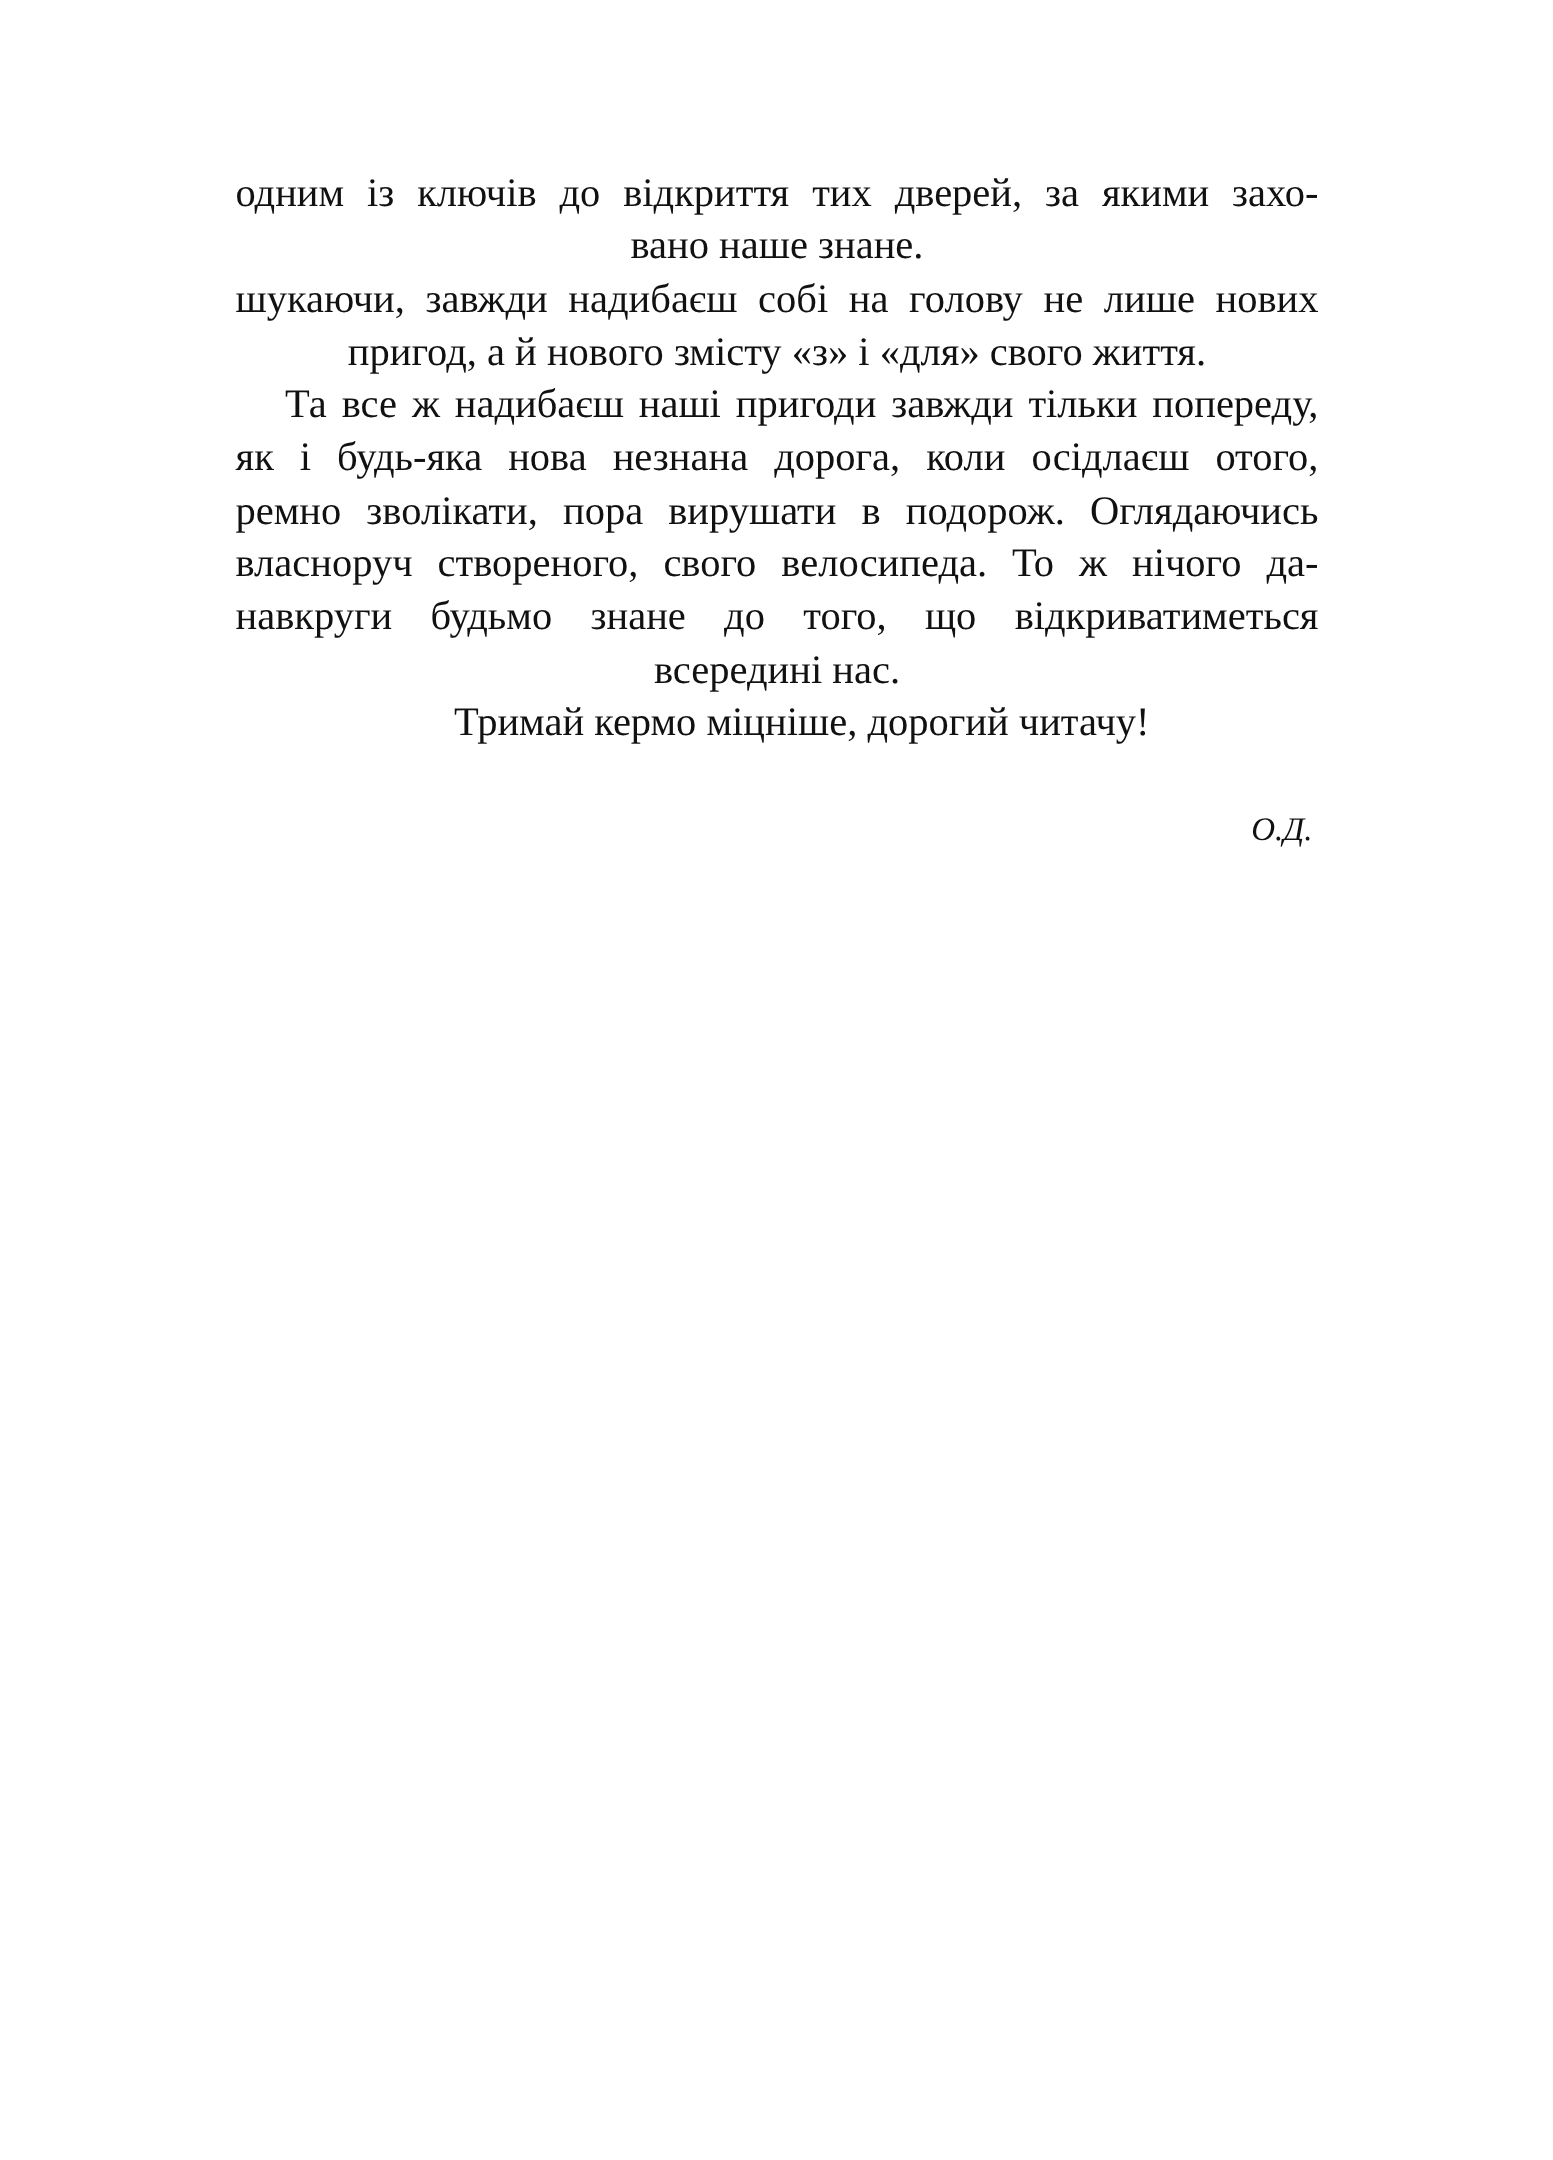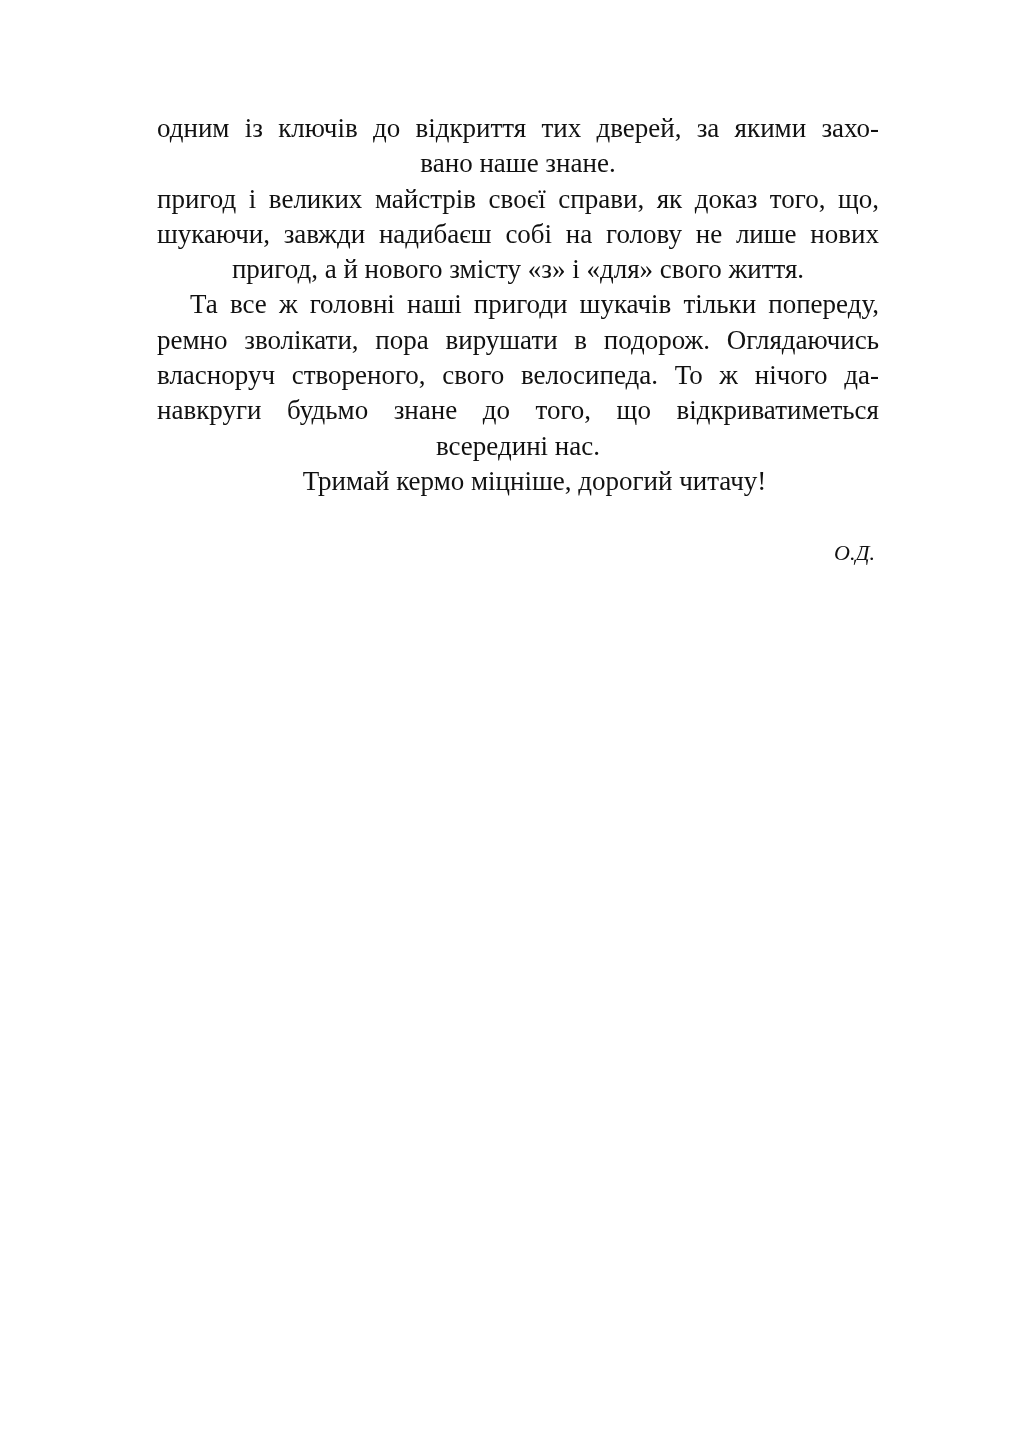--- a/index.html
+++ b/index.html
@@ -48,24 +48,24 @@
   }
 </style>
 </head>
 <body>
 
 <div class="page">
   <div class="text-block">
     <div>
         <div class="line just">одним із ключів до відкриття тих дверей, за якими захо-</div>
         <div class="line">вано наше знане.</div>
-        <div class="line just">пригод і великих майстрів своєї справи, як доказ того, що,</div>
         <div class="line just">шукаючи, завжди надибаєш собі на голову не лише нових</div>
         <div class="line">пригод, а й нового змісту «з» і «для» свого життя.</div>
-        <div class="line indent just">Та все ж головні наші пригоди шукачів тільки попереду,</div>
+        <div class="line indent just">Та все ж надибаєш наші пригоди завжди тільки попереду,</div>
+        <div class="line just">як і будь-яка нова незнана дорога, коли осідлаєш отого,</div>
         <div class="line just">ремно зволікати, пора вирушати в подорож. Оглядаючись</div>
         <div class="line just">власноруч створеного, свого велосипеда. То ж нічого да-</div>
         <div class="line just">навкруги будьмо знане до того, що відкриватиметься</div>
         <div class="line">всередині нас.</div>
         <div class="line indent">Тримай кермо міцніше, дорогий читачу!</div>
       </div>
     <div class="signature">О.Д.</div>
   </div>
 </div>
 

